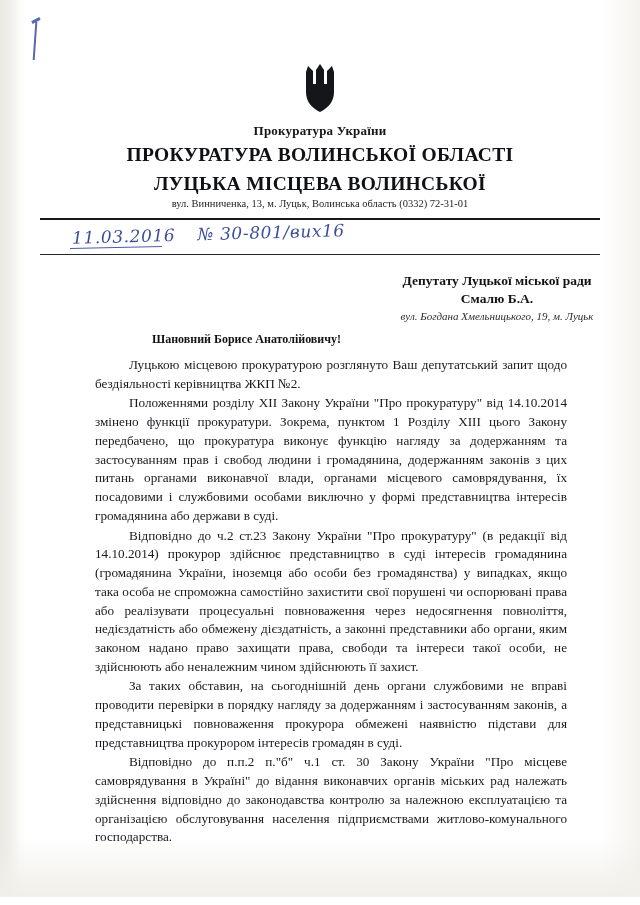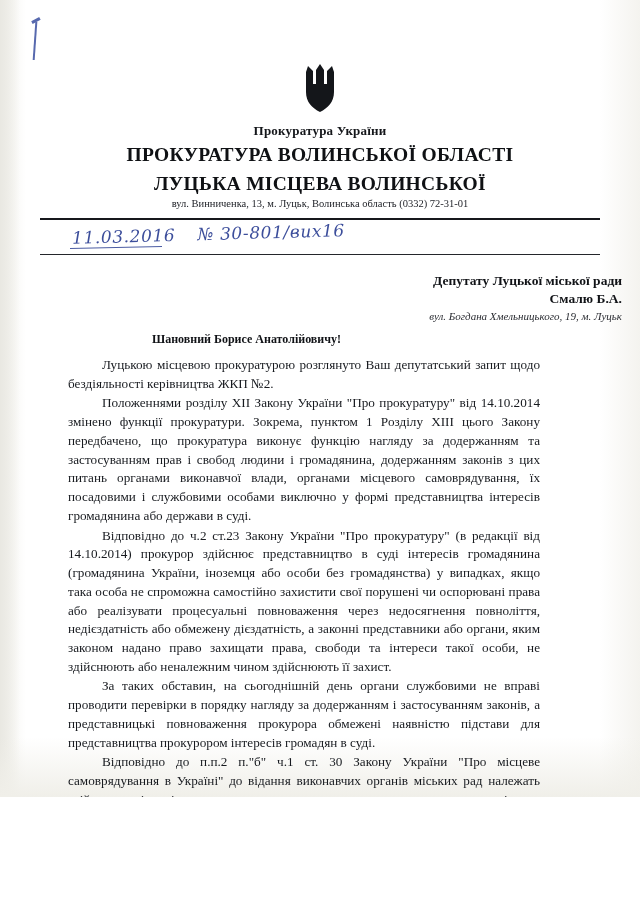--- a/index.html
+++ b/index.html
@@ -11,21 +11,21 @@
     height: 905px;
     background: #ffffff;
     font-family: "Liberation Serif", serif;
     color: #1a1a1a;
     overflow: hidden;
   }
 
   .page {
     position: relative;
     width: 640px;
-    height: 797px;
+    height: 897px;
     background: #fbfbf9;
     background-image:
       linear-gradient(to right, #f2f1ec 0px, #ffffff 26px, #ffffff 600px, #f4f3ef 640px);
     overflow: hidden;
   }
 
   
   .scan-edge-left {
     position: absolute;
     top: 0; left: 0;
@@ -130,21 +130,21 @@
     transform: rotate(-1.4deg);
     opacity: .85;
   }
 
   
   .addressee {
     position: absolute;
     left: 372px;
     top: 272px;
     width: 250px;
-    text-align: right;
+    text-align: center;
   }
   .addressee .line1,
   .addressee .line2 {
     font-size: 13.5px;
     font-weight: bold;
     line-height: 1.3;
     color: #111317;
   }
   .addressee .addr {
     font-size: 11px;
@@ -157,21 +157,21 @@
     position: absolute;
     left: 152px;
     top: 332px;
     font-size: 12px;
     font-weight: bold;
     color: #101216;
   }
 
   .body {
     position: absolute;
-    left: 68px;
+    left: 95px;
     top: 356px;
     width: 472px;
     font-size: 13.2px;
     line-height: 1.42;
     text-align: justify;
     color: #171a1f;
   }
   .body p {
     margin: 0 0 1px 0;
     text-indent: 34px;

